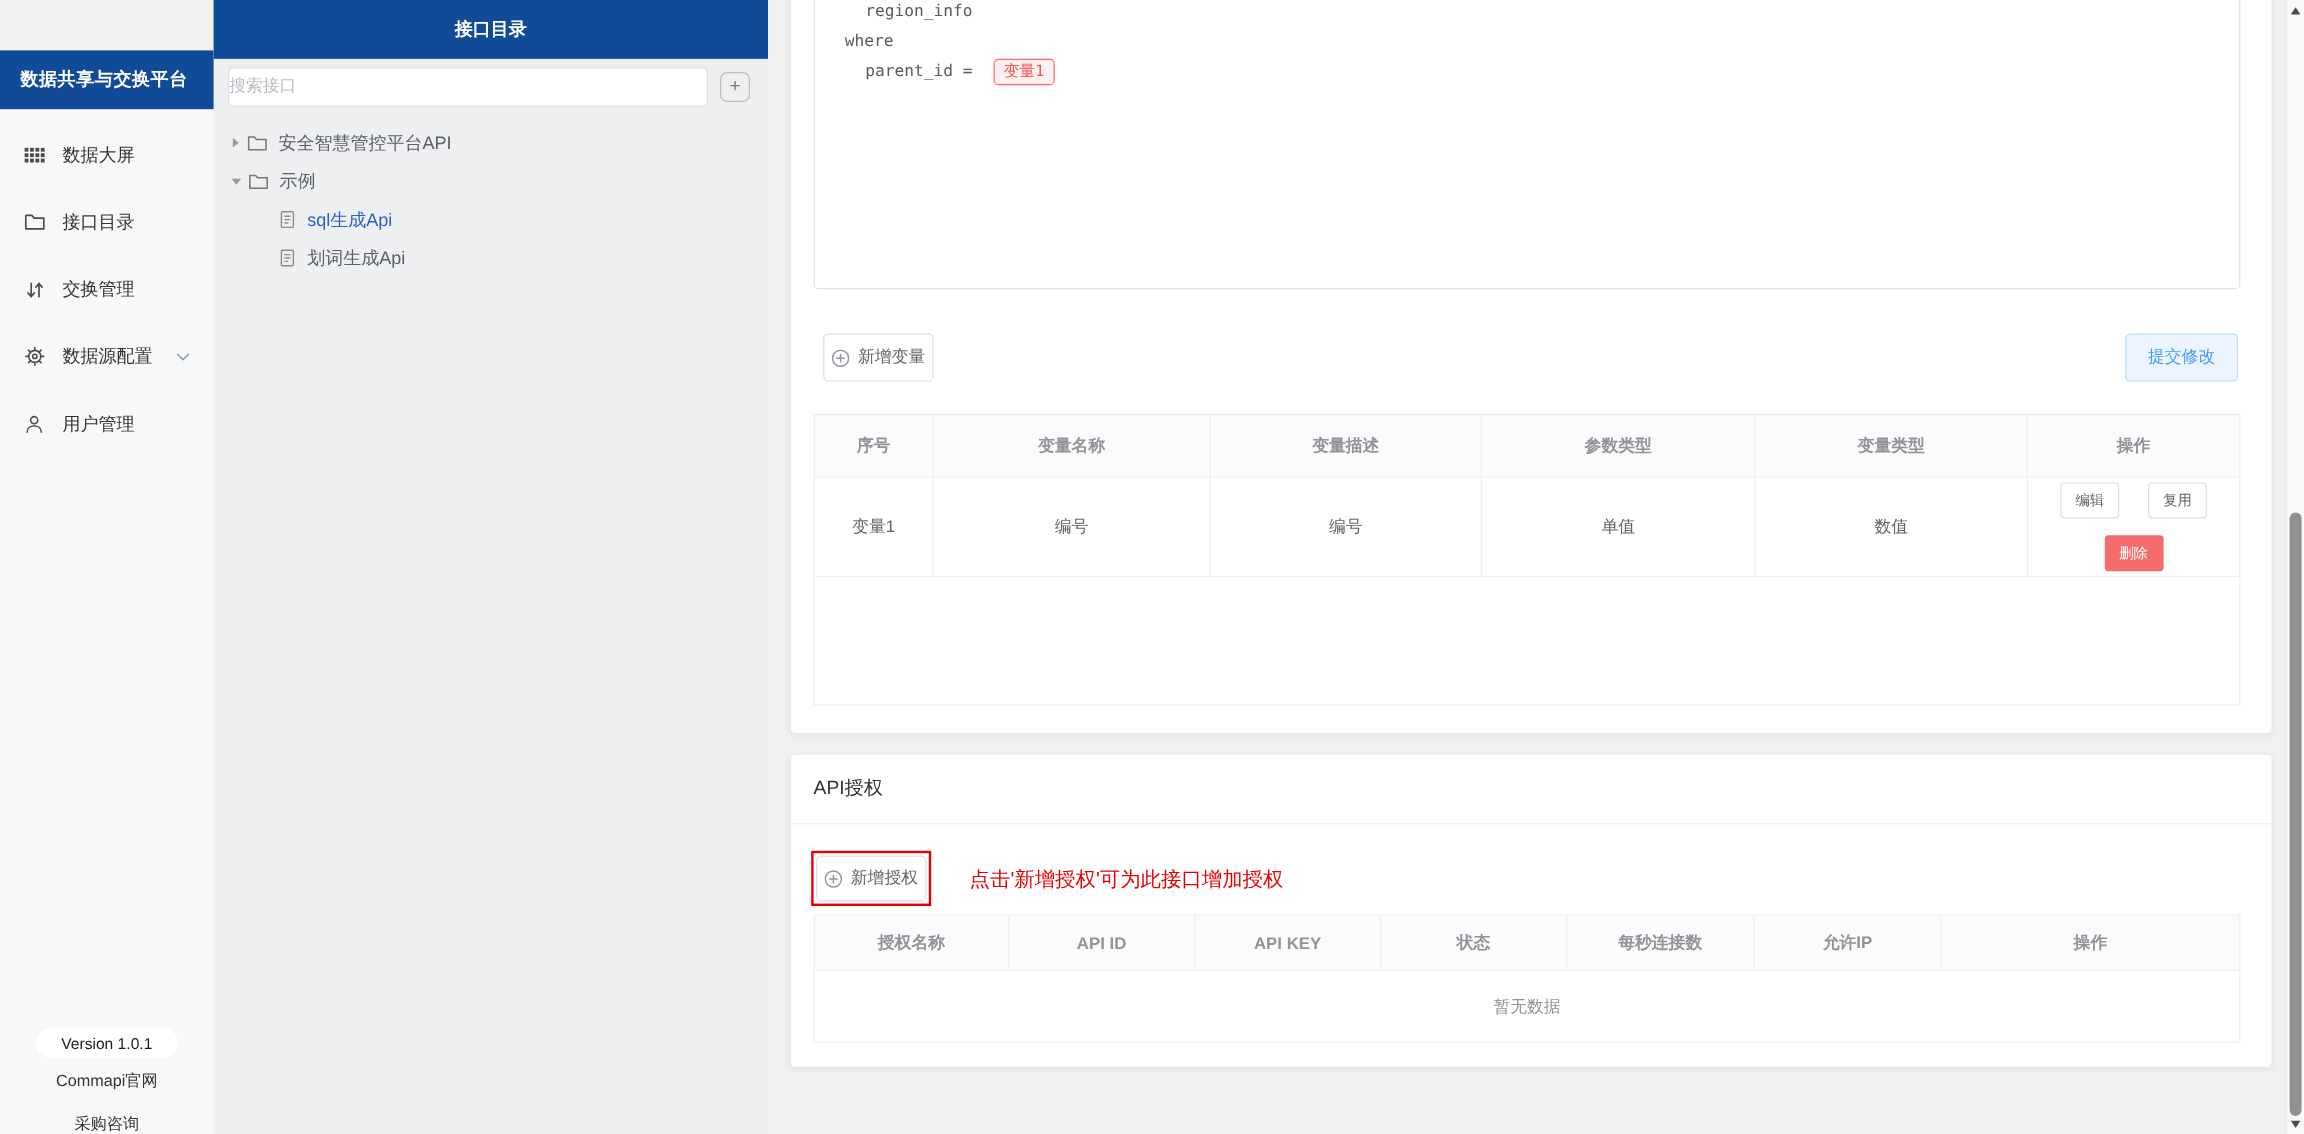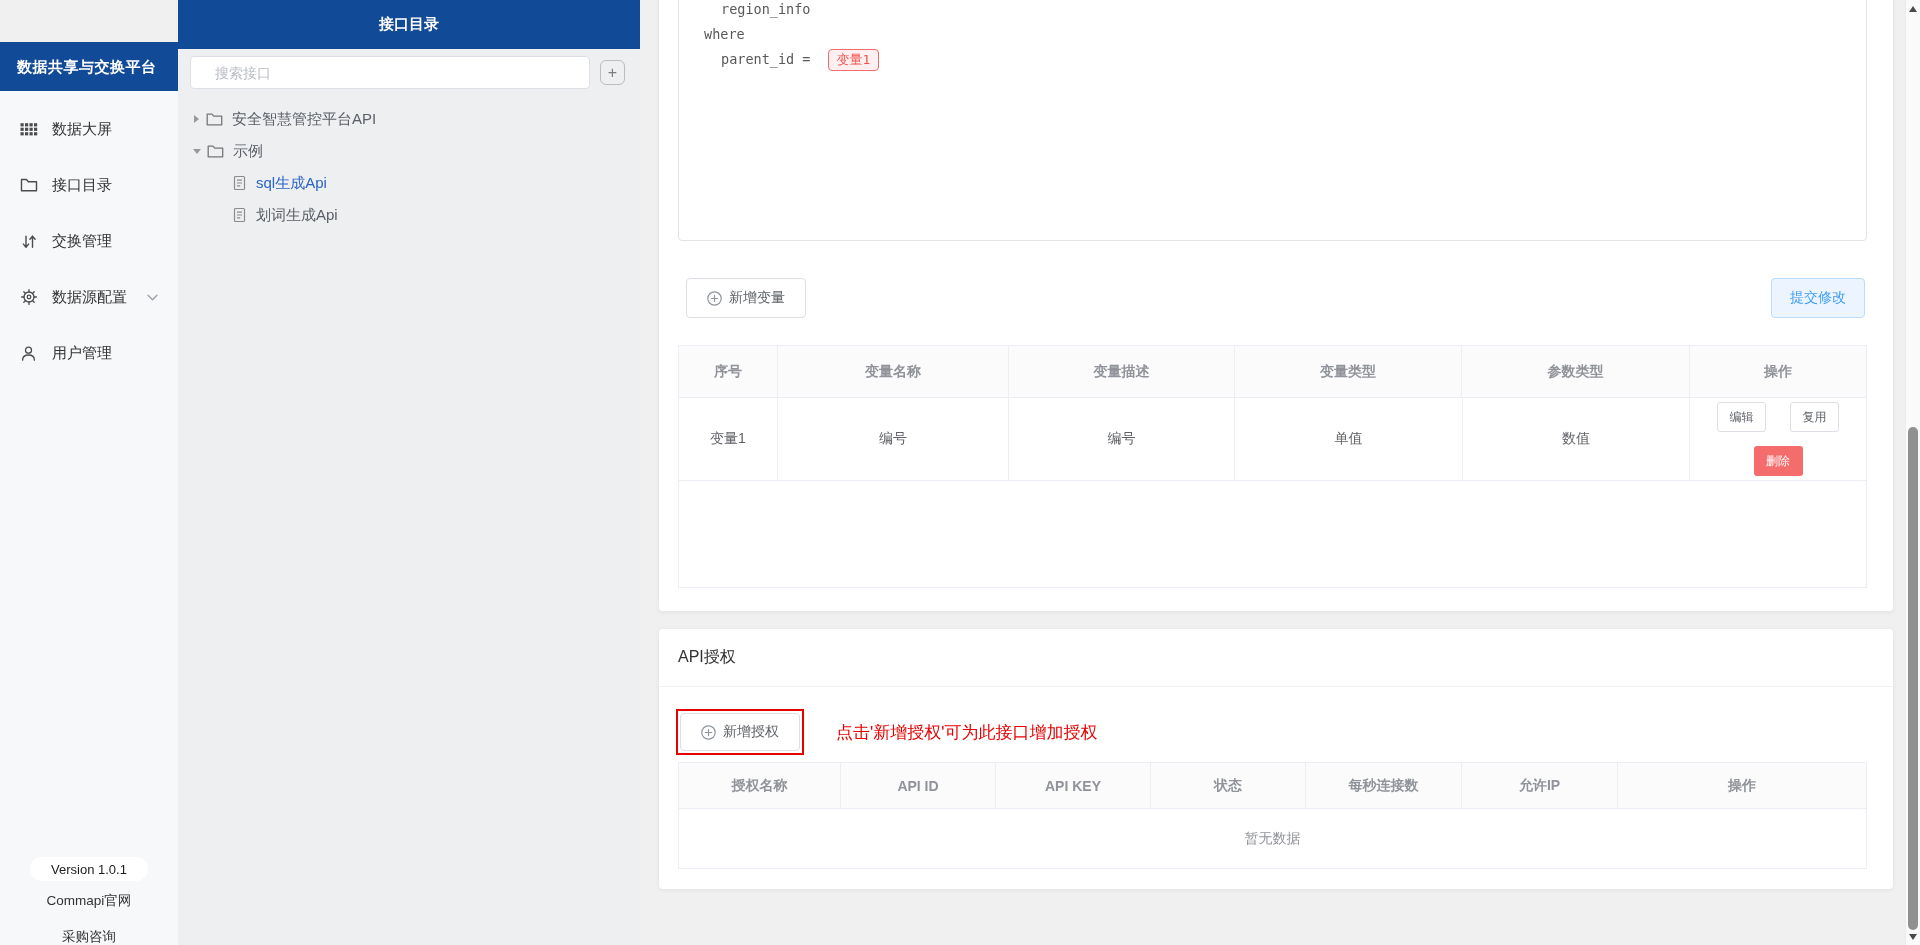--- a/index.html
+++ b/index.html
@@ -21,21 +21,21 @@
     display:flex; align-items:center; justify-content:center; font-size:13px; color:#1b1b1b; }
   .foot-link { font-size:13.5px; color:#333; cursor:pointer; }
   .foot-link.l1 { margin-top:11px; } .foot-link.l2 { margin-top:18px; } .foot-link.l3 { margin-top:17px; }
 
   
   .catalog { position:absolute; left:178px; top:0; width:462px; height:945px; background:#eeeff1; z-index:2; }
   .catalog-header { height:49px; background:#114a96; color:#fff; font-size:15px; font-weight:bold;
     display:flex; align-items:center; justify-content:center; }
   .search-row { position:absolute; top:56px; left:12px; right:15px; display:flex; align-items:center; gap:10px; }
   .search-input { flex:1; height:33px; background:#fff; border:1px solid #dcdfe6; border-radius:4px;
-    padding:0 24px; font-size:14px; color:#333; outline:none; font-family:Liberation Sans, sans-serif; }
+    padding:0 0; font-size:14px; color:#333; outline:none; font-family:Liberation Mono, monospace; }
   .search-input::placeholder { color:#b8bcc2; }
   .add-node-btn { width:25px; height:25px; border:1px solid #bdbdbd; border-radius:6px; background:transparent;
     color:#7c7c7c; font-size:16px; line-height:22px; text-align:center; cursor:pointer; }
   .tree { position:absolute; top:103px; left:4px; right:0; }
   .tree-row { height:32px; display:flex; align-items:center; padding-left:12px; cursor:pointer; }
   .tree-row.child { padding-left:50px; }
   .caret-right { width:0; height:0; border-left:5px solid #98999c; border-top:4px solid transparent; border-bottom:4px solid transparent; margin-right:7px; }
   .caret-down  { width:0; height:0; border-top:5px solid #98999c; border-left:4px solid transparent; border-right:4px solid transparent; margin-right:6px; margin-left:-1px; }
   .tree-ico { margin-right:9px; display:flex; align-items:center; }
   .tree-label { font-size:15px; color:#5a5e66; }
@@ -50,21 +50,21 @@
   .editor { margin:0 26px 0 19px; height:281px; border:1px solid #e3e3e3; border-radius:4px;
     padding:36px 20px 0 25px; font-family:"DejaVu Sans Mono","Liberation Mono",monospace;
     font-size:13.5px; color:#595959; }
   .code-line { line-height:25px; white-space:pre; }
   .code-line.ind { padding-left:17px; }
   .var-chip { display:inline-block; margin-left:9px; padding:1px 8px 2px; border:1px solid #f56c6c;
     background:#fef0f0; color:#f0544f; border-radius:4px; font-size:13px; line-height:17px; }
 
   .btn-row { margin:37px 28px 0 27px; display:flex; justify-content:space-between; align-items:center; }
   .btn { display:inline-flex; align-items:center; justify-content:center; gap:7px; height:40px;
-    border:1px solid #dcdfe6; background:#fff; border-radius:4px; padding:0 20px;
+    border:1px solid #dcdfe6; background:#fff; border-radius:4px; padding:0 6px;
     font-size:14px; color:#5f6368; cursor:pointer; font-family:"Liberation Sans",sans-serif; }
   .btn-submit { height:40px; width:94px; background:#ecf5ff; border:1px solid #bcdcfb; color:#3f9cf5;
     border-radius:4px; font-size:14px; cursor:pointer; }
   .btn-mini { height:30px; min-width:49px; padding:0 10px; font-size:12px; border:1px solid #dcdfe6;
     background:#fff; color:#5f6368; border-radius:3px; cursor:pointer; }
   .btn-danger { height:30px; min-width:49px; padding:0 10px; font-size:12px; border:none;
     background:#f56c6c; color:#fff; border-radius:3px; cursor:pointer; }
 
   .vtable { margin:27px 26px 0 19px; height:243px; border:1px solid #ebeef5; background:#fff; display:flex; flex-direction:column; }
   .thead { display:flex; background:#fbfbfc; border-bottom:1px solid #ebeef5; }
@@ -271,22 +271,22 @@
           <span>新增变量</span>
         </button>
         <button class="btn-submit">提交修改</button>
       </div>
 
       <div class="vtable">
         <div class="thead">
           <div class="th vc1">序号</div>
           <div class="th vc2">变量名称</div>
           <div class="th vc3">变量描述</div>
+          <div class="th vc4">参数类型</div>
           <div class="th vc5">变量类型</div>
-          <div class="th vc4">参数类型</div>
           <div class="th vc6">操作</div>
         </div>
         <div class="trow">
           <div class="td vc1">变量1</div>
           <div class="td vc2">编号</div>
           <div class="td vc3">编号</div>
           <div class="td vc4">单值</div>
           <div class="td vc5">数值</div>
           <div class="td vc6 actions-cell">
             <div class="actions-top">

